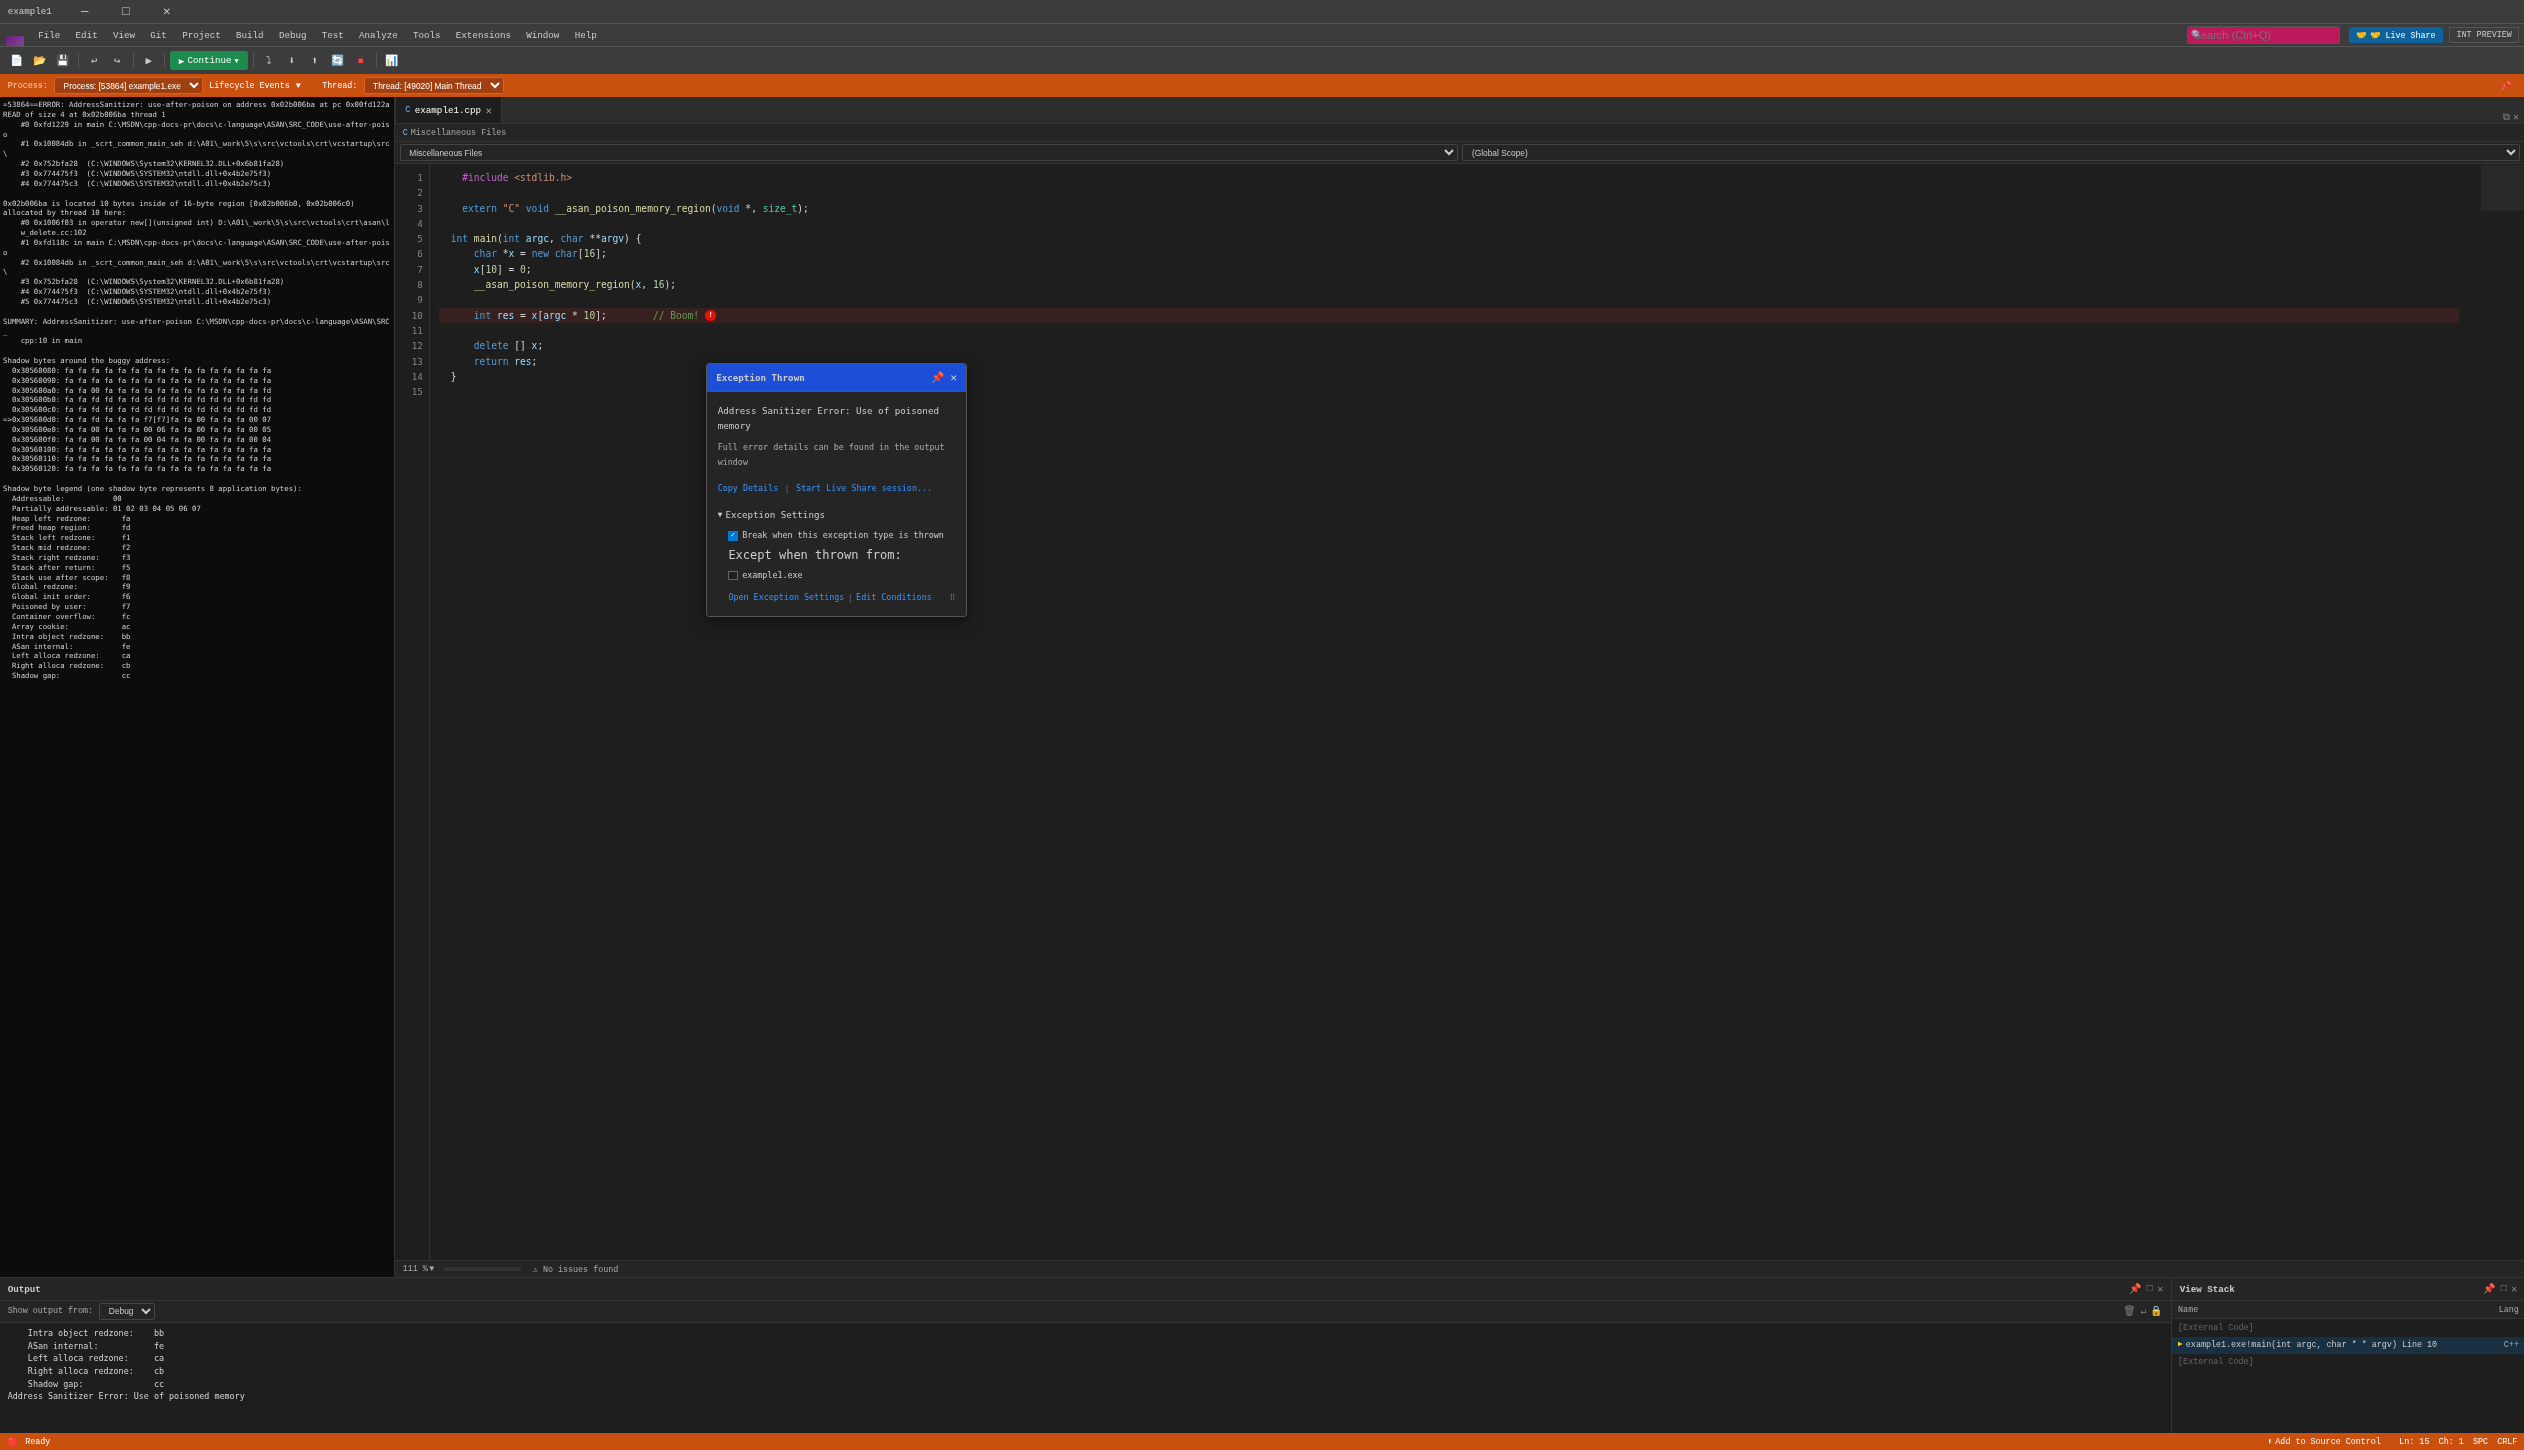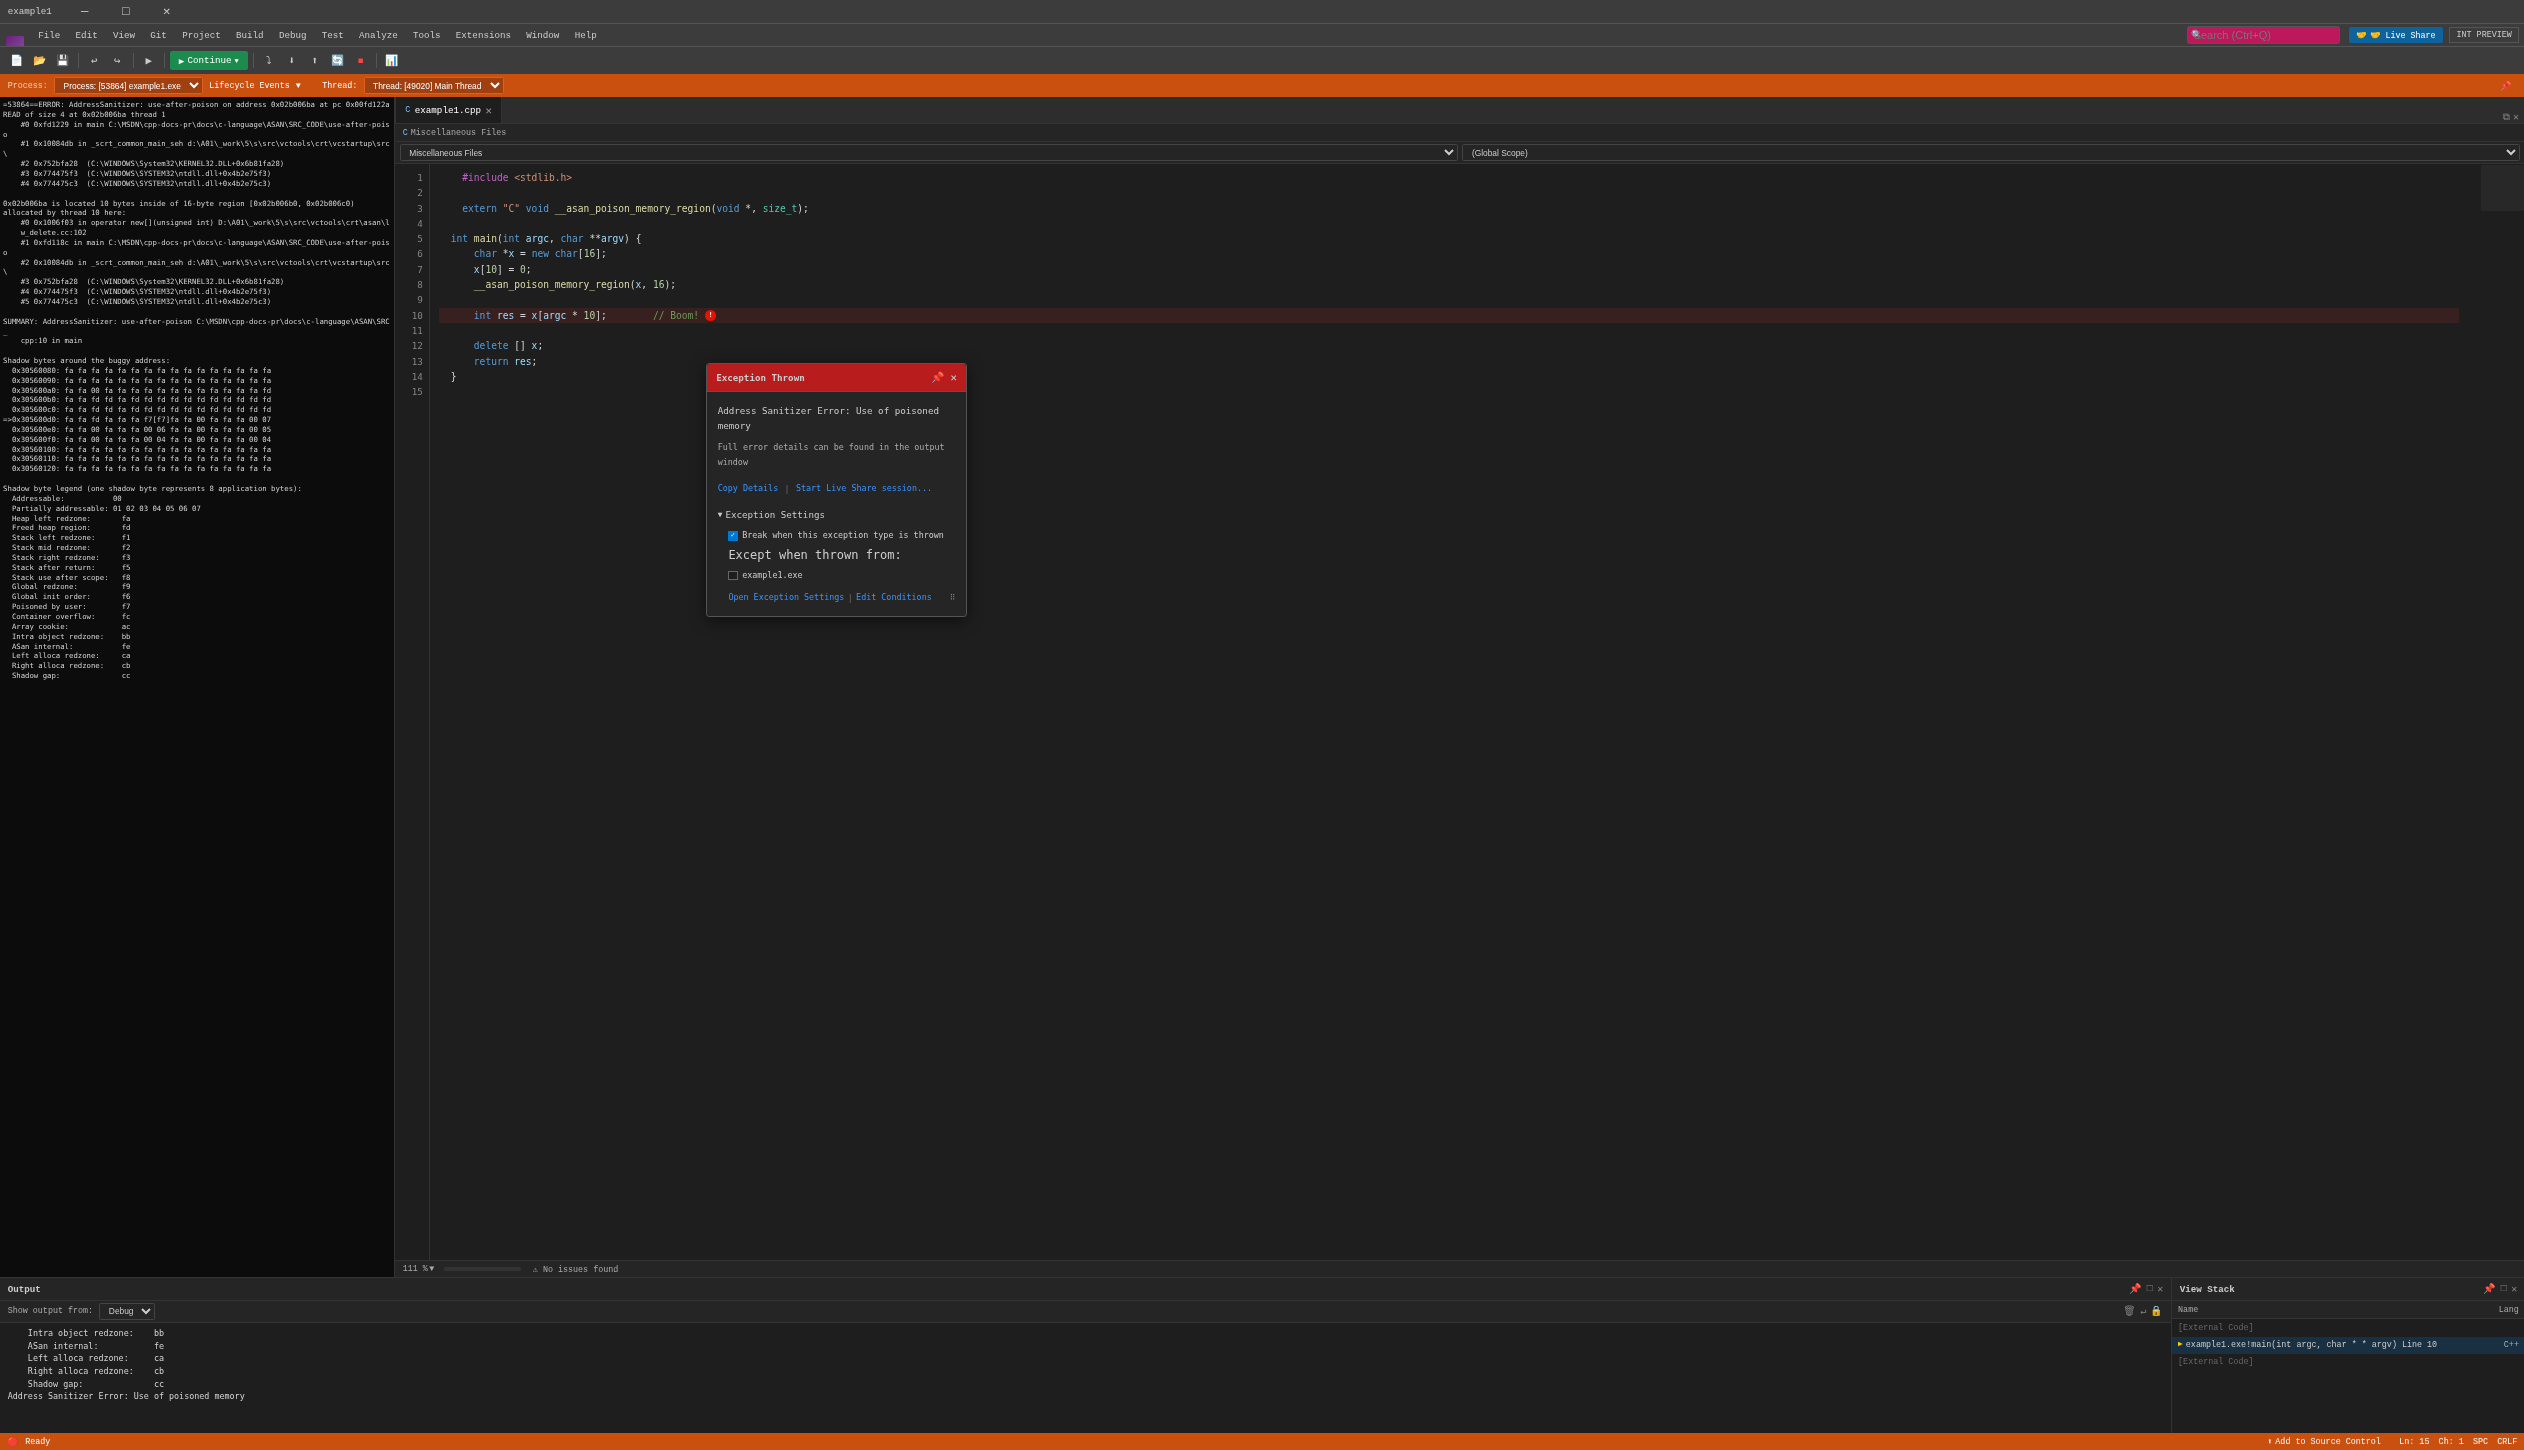--- a/index.html
+++ b/index.html
@@ -274,21 +274,21 @@
       left: 276px;
       width: 261px;
       background: #252526;
       border: 0.8px solid #555;
       border-radius: 3.1px;
       box-shadow: 0 3.1px 15.3px rgba(0,0,0,0.5);
       z-index: 100;
       font-size: 9.2px;
     }
     .exception-title-bar {
-      background: #b91c1c;
+      background: #1d4ed8;
       padding: 6.1px 9.2px;
       display: flex;
       align-items: center;
       justify-content: space-between;
       border-bottom: 0.8px solid #555;
       border-radius: 3.1px 3.1px 0 0;
     }
     .exception-title { font-size: 9.2px; color: #cccccc; font-weight: bold; }
     .exception-title-icons { display: flex; gap: 6.1px; }
     .exception-icon-btn { color: #cccccc; cursor: pointer; font-size: 10.7px; }

